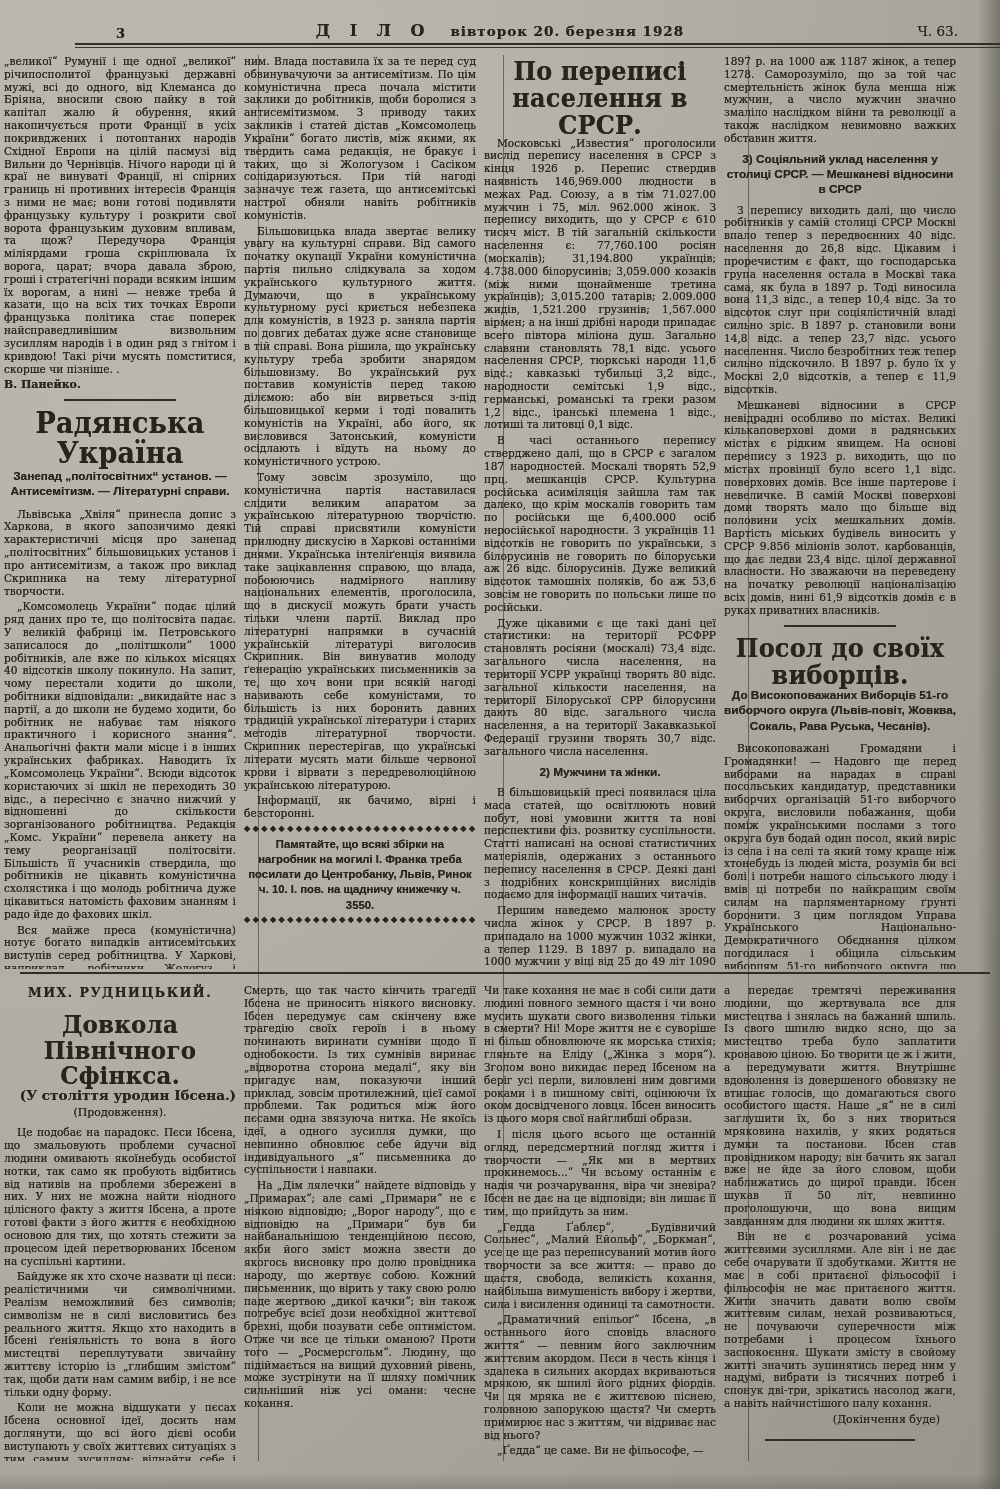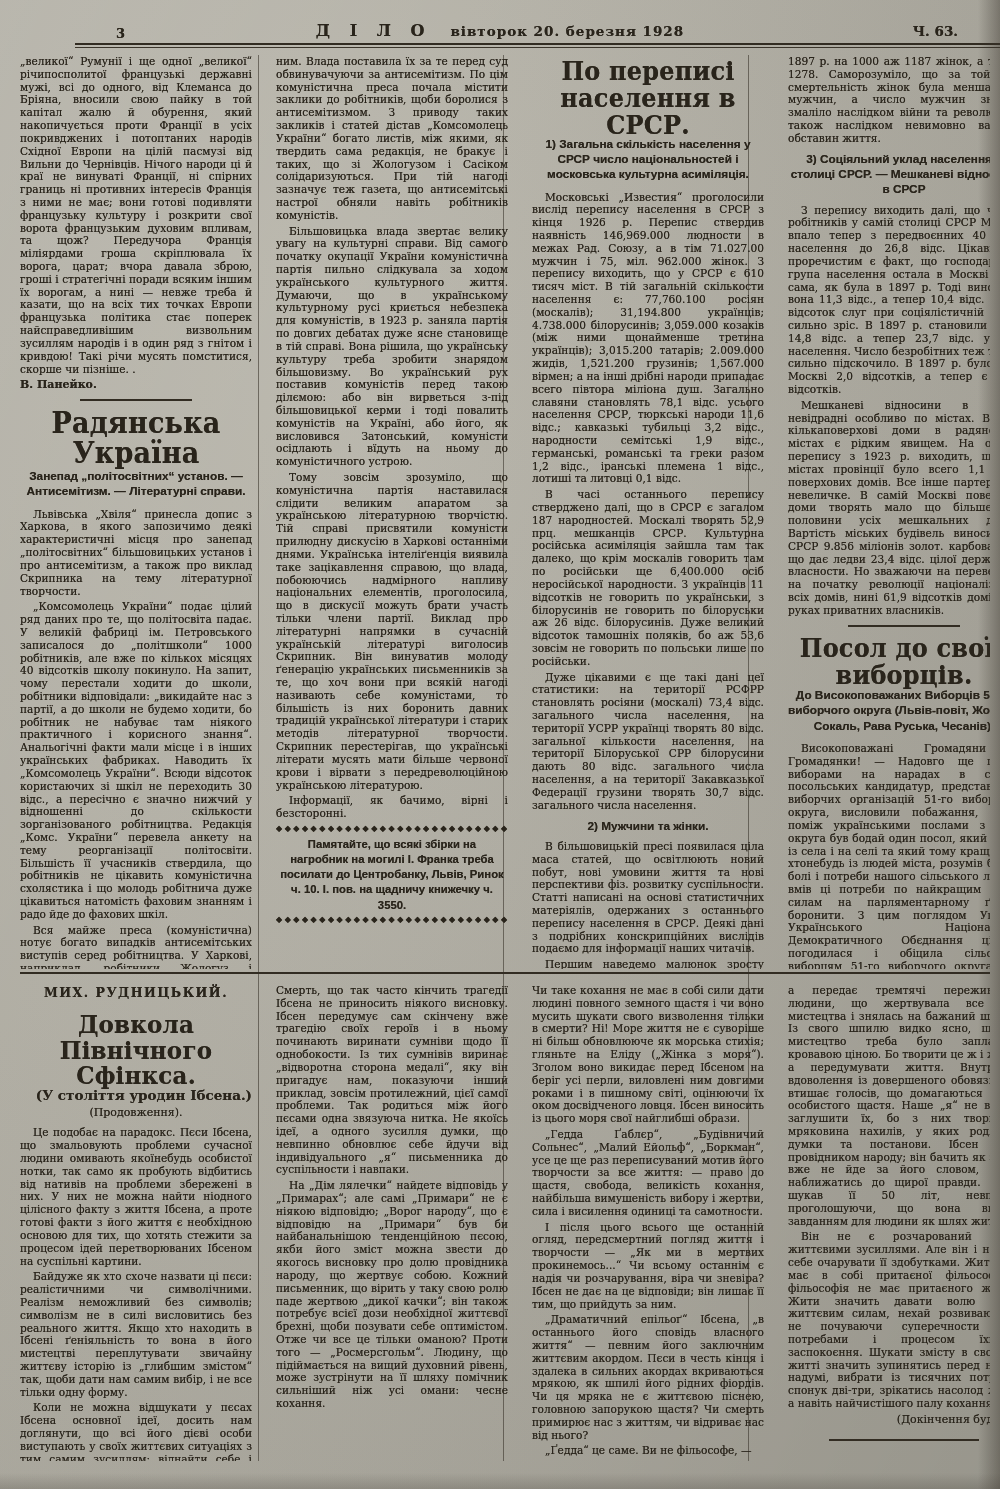--- a/index.html
+++ b/index.html
@@ -16,31 +16,31 @@
   .edge-shade-right { position:absolute; right:0; top:0; width:22px; height:100%;
     background:linear-gradient(to right, rgba(55,50,42,0), rgba(55,50,42,0.42)); }
   .edge-shade-bottom { position:absolute; left:0; bottom:0; width:100%; height:16px;
     background:linear-gradient(to bottom, rgba(55,50,42,0), rgba(55,50,42,0.22)); }
 
   
   .hdr-pagenum { position:absolute; left:116px; top:26px; font-size:13px; font-weight:bold; }
   .hdr-center  { position:absolute; left:0; right:0; top:21px; text-align:center; white-space:nowrap; }
   .hdr-center .masthead { font-weight:bold; font-size:16px; letter-spacing:7px; margin-right:14px; }
   .hdr-center .hdate { font-size:13.5px; font-weight:bold; letter-spacing:1px;text-align:right; }
-  .hdr-issue { position:absolute; right:42px; top:23px; font-size:13.5px; font-weight:bold; }
+  .hdr-issue { position:absolute; right:42px; top:23px; font-size:13.5px; font-weight:normal; }
   .hdr-rule-a { position:absolute; left:75px; right:0;  top:43px; height:2px; background:#322c22; }
   .hdr-rule-b { position:absolute; left:75px; right:0;  top:47px; height:1px; background:#3a342a; }
 
   
   .vrule { position:absolute; top:55px; height:1406px; width:1px; background:rgba(48,42,33,0.55); }
   .vr1 { left:258px; } .vr2 { left:503px; } .vr3 { left:748px; }
   .mid-rule { position:absolute; left:20px; width:970px; top:972px; height:2px; background:#322c22; }
 
   
-  .band { position:absolute; left:20px; width:970px; display:flex; gap:24px; overflow:hidden; }
+  .band { position:absolute; left:4px; width:970px; display:flex; gap:8px; overflow:hidden; }
   .band-a { top:55px;  height:914px; }
   .band-b { top:984px; height:477px; }
   .col { width:232px; flex:0 0 232px; overflow:hidden; }
 
   .col p { margin:0 0 3px 0; font-size:10.6px; line-height:1.21; text-align:justify; text-indent:13px; }
   .cont > p:first-child { text-indent:0; }
   .sig { text-align:left; font-weight:bold; font-size:11px; margin:1px 8px 0 0; }
   .art-rule { width:112px; height:2px; background:#322c22; margin:8px auto 7px; }
   .end-rule { width:150px; height:2px; background:#322c22; margin:13px auto 0; }
 
@@ -111,21 +111,20 @@
         </div>
       <div class="ad">
         <div class="orn">◆◆◆◆◆◆◆◆◆◆◆◆◆◆◆◆◆◆◆◆◆◆◆◆◆◆◆◆◆◆◆◆◆◆</div>
         <p class="ad-text">Памятайте, що всякі збірки на нагробник на могилі І. Франка треба посилати до Центробанку, Львів, Ринок ч. 10. І. пов. на щадничу книжечку ч. 3550.</p>
         <div class="orn">◆◆◆◆◆◆◆◆◆◆◆◆◆◆◆◆◆◆◆◆◆◆◆◆◆◆◆◆◆◆◆◆◆◆</div>
       </div>
     </div>
 
     <div class="col">
       <div class="title-lg t-perepys">По переписі населення в СРСР.</div>
-      <div class="subtitle-sans">1) Загальна скількість населення у СРСР число національностей і московська культурна асиміляція.</div>
       <div>
           <p>Московські „Известия“ проголосили вислід перепису населення в СРСР з кінця 1926 р. Перепис ствердив наявність 146,969.000 людности в межах Рад. Союзу, а в тім 71.027.00 мужчин і 75, міл. 962.000 жінок. З перепису виходить, що у СРСР є 610 тисяч міст. В тій загальній скількости населення є: 77,760.100 росіян (москалів); 31,194.800 українців; 4.738.000 білорусинів; 3,059.000 козаків (між ними щонайменше третина українців); 3,015.200 татарів; 2.009.000 жидів, 1,521.200 грузинів; 1,567.000 вірмен; а на інші дрібні народи припадає всего півтора міліона душ. Загально славяни становлять 78,1 відс. усього населення СРСР, тюркські народи 11,6 відс.; кавказькі тубильці 3,2 відс., народности семітські 1,9 відс., германські, романські та греки разом 1,2 відс., іранські племена 1 відс., лотиші та литовці 0,1 відс.</p>
           <p>В часі останнього перепису стверджено далі, що в СРСР є загалом 187 народностей. Москалі творять 52,9 прц. мешканців СРСР. Культурна російська асиміляція зайшла там так далеко, що крім москалів говорить там по російськи ще 6,400.000 осіб неросійської народности. З українців 11 відсотків не говорить по українськи, з білорусинів не говорить по білоруськи аж 26 відс. білорусинів. Дуже великий відсоток тамошніх поляків, бо аж 53,6 зовсім не говорить по польськи лише по російськи.</p>
           <p>Дуже цікавими є ще такі дані цеї статистики: на території РСФРР становлять росіяни (москалі) 73,4 відс. загального числа населення, на території УСРР українці творять 80 відс. загальної кількости населення, на території Білоруської СРР білорусини дають 80 відс. загального числа населення, а на території Закавказької Федерації грузини творять 30,7 відс. загального числа населення.</p>
         </div>
       <div class="section-head">2) Мужчини та жінки.</div>
       <div>
           <p>В більшовицькій пресі появилася ціла маса статей, що освітлюють новий побут, нові умовини життя та нові перспективи фіз. розвитку суспільности. Статті написані на основі статистичних матеріялів, одержаних з останнього перепису населення в СРСР. Деякі дані з подрібних конскрипційних вислідів подаємо для інформації наших читачів.</p>
           <p>Першим наведемо малюнок зросту числа жінок у СРСР. В 1897 р. припадало на 1000 мужчин 1032 жінки, а тепер 1129. В 1897 р. випадало на 1000 мужчин у віці від 25 до 49 літ 1090 жінок, а тепер 1209. Для мужчин поза 50 літ припадало в</p>
         </div>
@@ -163,22 +162,22 @@
         </div>
     </div>
 
     <div class="col cont">
         <p>Смерть, що так часто кінчить трагедії Ібсена не приносить ніякого висновку. Ібсен передумує сам скінчену вже трагедію своїх героїв і в ньому починають виринати сумніви щодо її однобокости. Із тих сумнівів виринає „відворотна сторона медалі“, яку він пригадує нам, показуючи інший приклад, зовсім протилежний, цієї самої проблеми. Так родиться між його пєсами одна звязуюча нитка. Не якоїсь ідеї, а одного зусилля думки, що невпинно обновлює себе йдучи від індивідуального „я“ письменника до суспільности і навпаки.</p>
         <p>На „Дім лялечки“ найдете відповідь у „Примарах“; але самі „Примари“ не є ніякою відповідю; „Ворог народу“, що є відповідю на „Примари“ був би найбанальнішою тенденційною пєсою, якби його зміст можна звести до якогось висновку про долю провідника народу, що жертвує собою. Кожний письменник, що вірить у таку свою ролю паде жертвою „дикої качки“; він також потребує всієї дози необхідної життєвої брехні, щоби позувати себе оптимістом. Отже чи все це тільки оманою? Проти того — „Росмерсгольм“. Людину, що підіймається на вищий духовний рівень, може зустрінути на її шляху помічник сильніший ніж усі омани: чесне кохання.</p>
       </div>
 
     <div class="col cont">
         <p>Чи таке кохання не має в собі сили дати людині повного земного щастя і чи воно мусить шукати свого визволення тільки в смерти? Ні! Море життя не є суворіше ні більш обновлююче як морська стихія; гляньте на Еліду („Жінка з моря“). Зголом воно викидає перед Ібсеном на беріг усі перли, виловлені ним довгими роками і в пишному світі, оцінюючи їх оком досвідченого ловця. Ібсен виносить із цього моря свої найглибші образи.</p>
+        <p>І після цього всього ще останній огляд, передсмертний погляд життя і творчости — „Як ми в мертвих прокинемось...“ Чи всьому останнім є надія чи розчарування, віра чи зневіра? Ібсен не дає на це відповіди; він лишає її тим, що прийдуть за ним.</p>
         <p>„Гедда Ґаблєр“, „Будівничий Сольнес“, „Малий Ейольф“, „Боркман“, усе це ще раз переписуваний мотив його творчости за все життя: — право до щастя, свобода, великість кохання, найбільша вимушеність вибору і жертви, сила і висилення одиниці та самотности.</p>
-        <p>І після цього всього ще останній огляд, передсмертний погляд життя і творчости — „Як ми в мертвих прокинемось...“ Чи всьому останнім є надія чи розчарування, віра чи зневіра? Ібсен не дає на це відповіди; він лишає її тим, що прийдуть за ним.</p>
         <p>„Драматичний епільоґ“ Ібсена, „в останнього його сповідь власного життя“ — певним його заключним життєвим акордом. Пєси в честь кінця і здалека в сильних акордах вкриваються мрякою, як шпилі його рідних фіордів. Чи ця мряка не є життєвою піснею, головною запорукою щастя? Чи смерть примирює нас з життям, чи відриває нас від нього?</p>
         <p>„Ґедда“ це саме. Ви не фільософе, —</p>
       </div>
 
     <div class="col">
       <div class="cont">
           <p>а передає тремтячі переживання людини, що жертвувала все для мистецтва і знялась на бажаний шпиль. Із свого шпилю видко ясно, що за мистецтво треба було заплатити кровавою ціною. Бо творити це ж і жити, а передумувати життя. Внутрішнє вдоволення із довершеного обовязку не втишає голосів, що домагаються свого особистого щастя. Наше „я“ не в силі заглушити їх, бо з них твориться мряковина нахилів, у яких родяться думки та постанови. Ібсен став провідником народу; він бачить як загал вже не йде за його словом, щоби наближатись до щирої правди. Ібсен шукав її 50 літ, невпинно проголошуючи, що вона вищим завданням для людини як шлях життя.</p>
           <p>Він не є розчарований усіма життєвими зусиллями. Але він і не дає себе очарувати її здобутками. Життя не має в собі притаєної фільософії і фільософія не має притаєного життя. Жити значить давати волю своїм життєвим силам, нехай розвиваються, не почуваючи суперечности між потребами і процесом їхнього заспокоєння. Шукати змісту в свойому житті значить зупинятись перед ним у надумі, вибрати із тисячних потреб і спонук дві-три, зрікатись насолод жаги, а навіть найчистішого палу кохання.</p>
         </div>
       <div class="endnote">(Докінчення буде)</div>

